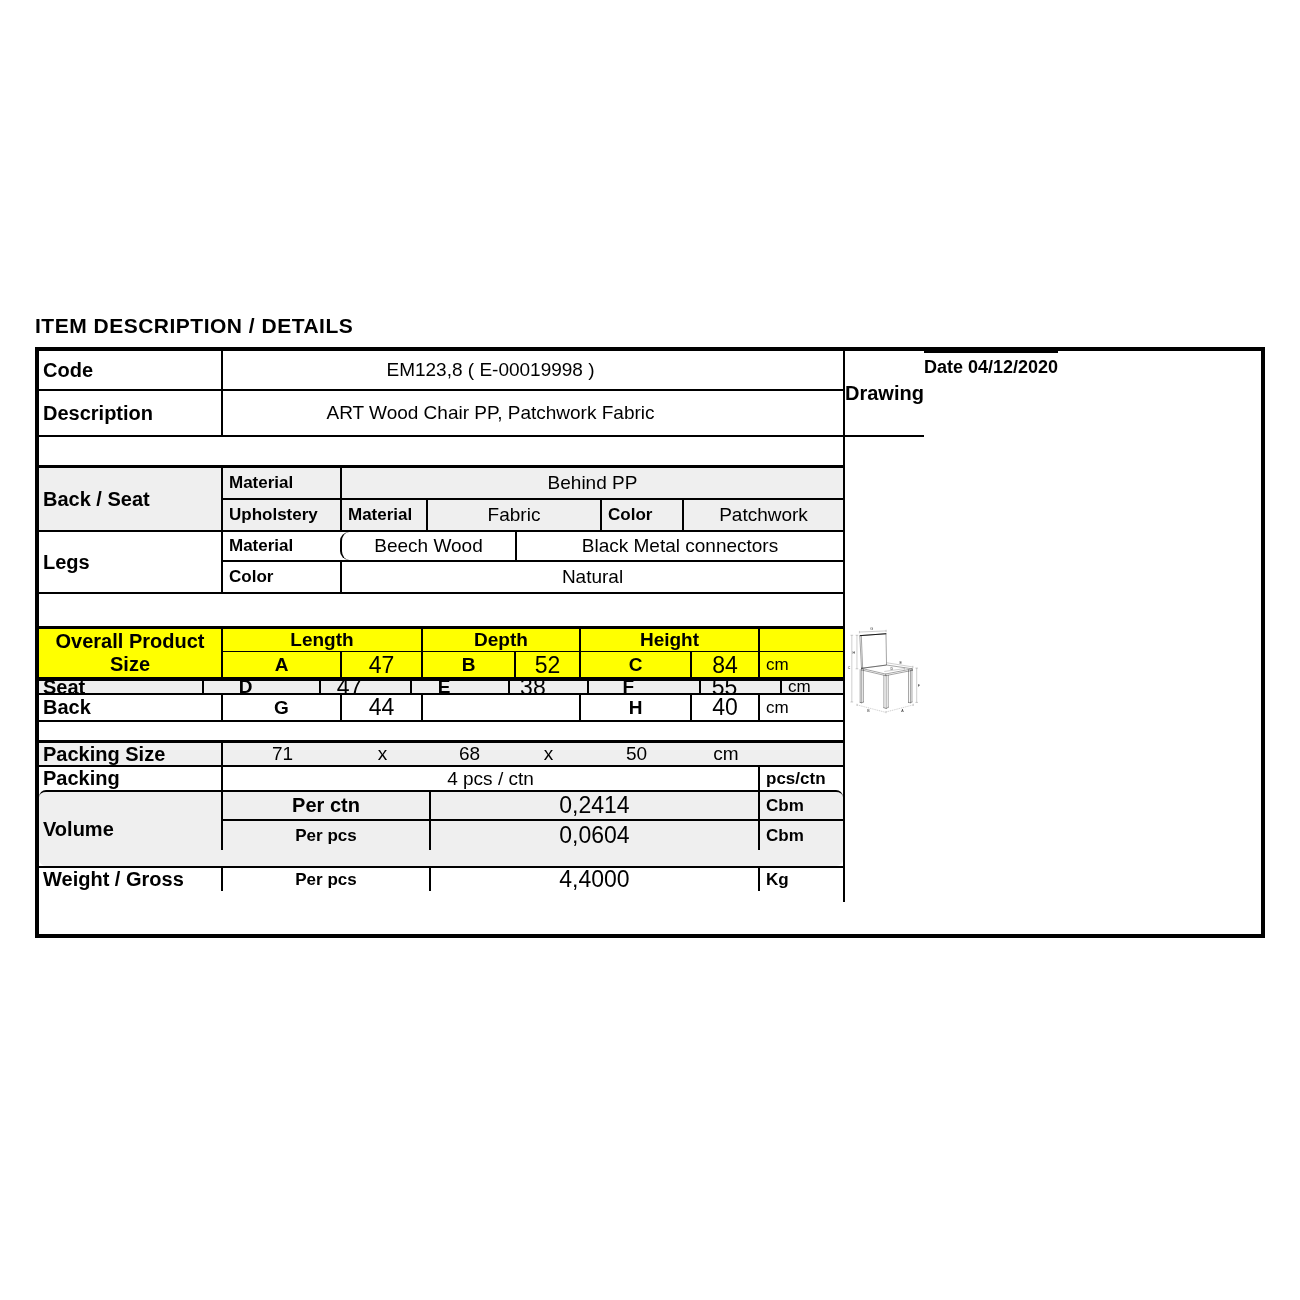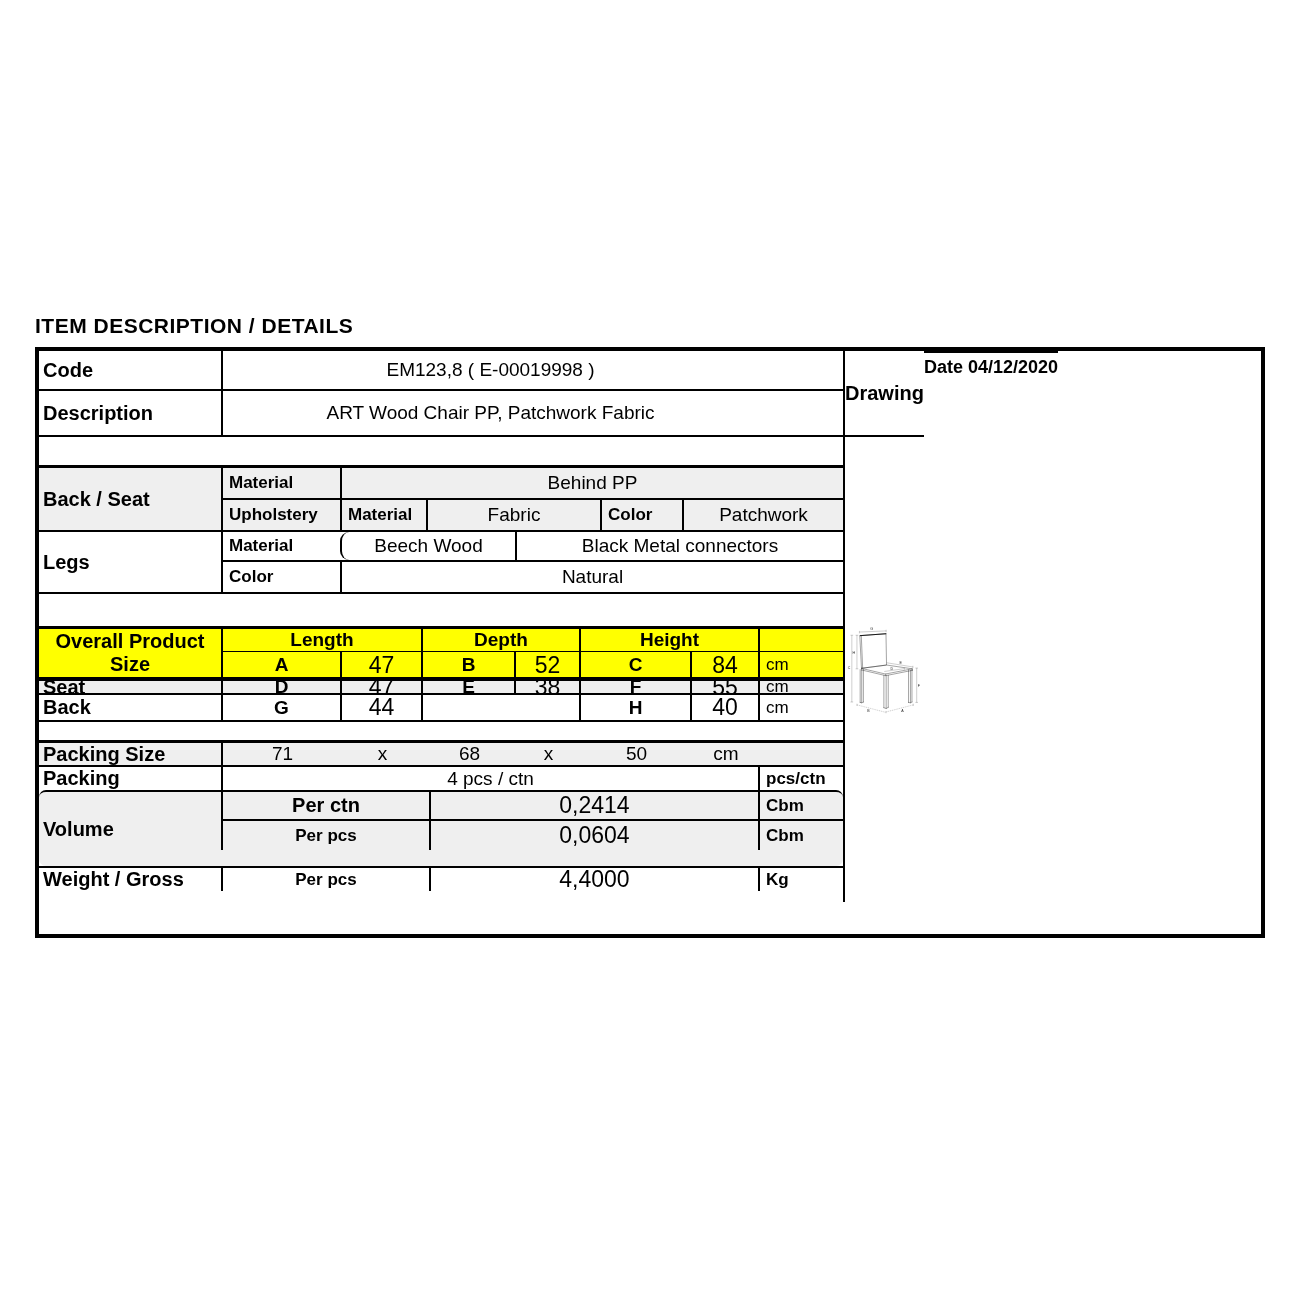--- a/index.html
+++ b/index.html
@@ -51,21 +51,21 @@
   .s-bs .rowA { height:32px; border-bottom:2px solid #000; }
   .s-bs .rowB { height:31px; }
   .s-legs { height:62px; border-top:2px solid #000; }
   .s-legs .rowA { height:30px; border-bottom:2px solid #000; }
   .s-legs .rowB { height:30px; }
   .r-gap2 { height:24px; border-top:2px solid #000; }
   .s-yel  { height:51px; border-top:3px solid #000; }
   .s-yel .rowA { height:24px; border-bottom:1px solid #000; }
   .s-yel .rowB { height:26px; }
   .s-yel .sec-label { flex-direction:column; justify-content:center; align-items:center; padding-left:0; text-align:center; line-height:1.15; }
-  .r-seat { height:16px; border-top:4px solid #000; }
+  .r-seat { height:16px; border-top:4px solid #000;gap:32px; }
   .r-back { height:27px; border-top:2px solid #000; }
   .r-gap3 { height:20px; border-top:2px solid #000; }
   .r-psize { height:25px; border-top:3px solid #000; }
   .r-pack  { height:25px; border-top:2px solid #000; }
   .s-vol   { height:76px; border-top:2px solid #000;border-radius:7px; }
   .s-vol .rowA { height:29px; border-bottom:2px solid #000; }
   .s-vol .rowB { height:29px; }
   .r-weight { height:25px; border-top:2px solid #000; }
 
   .date-row { height:31px; border-top:2px solid #000; display:flex; align-items:center; justify-content:center; font-weight:700; font-size:18px; }

